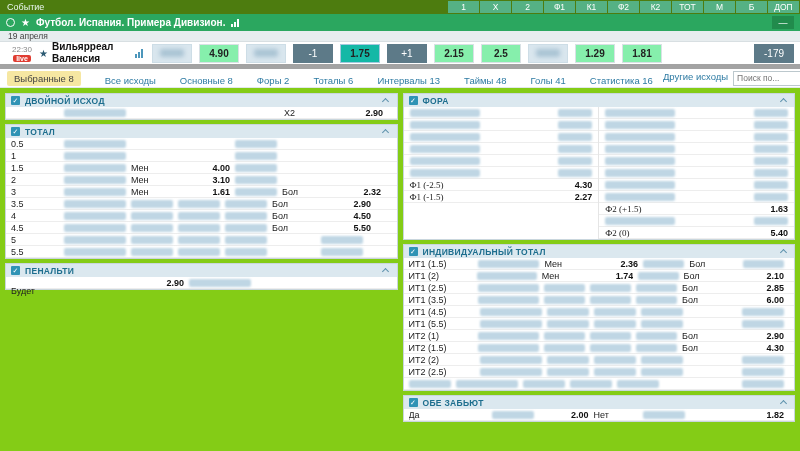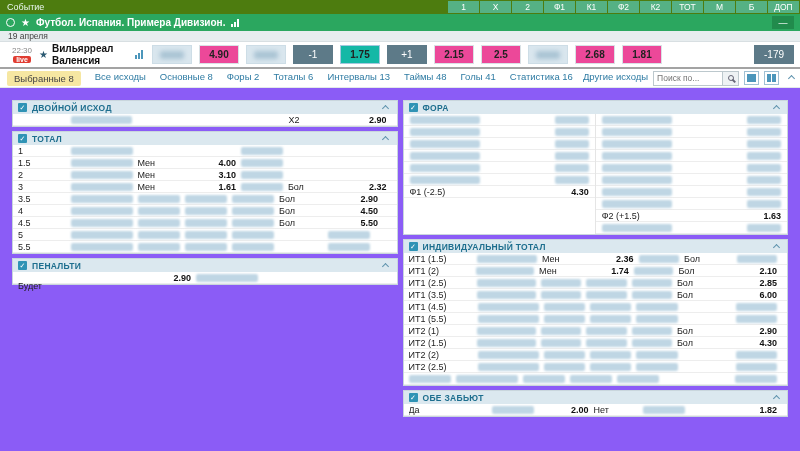--- a/index.html
+++ b/index.html
@@ -25,33 +25,33 @@
   .bars-icon { display:flex; align-items:flex-end; gap:1px; height:8px; }
   .bars-icon i { display:block; width:2px; background:#fff; }
   .bars-icon i:nth-child(1){height:3px;} .bars-icon i:nth-child(2){height:5px;} .bars-icon i:nth-child(3){height:8px;}
   .min-box { margin-left:auto; width:22px; height:13px; background:#218b4c; color:#fff;
              display:flex; align-items:center; justify-content:center; font-size:9px; }
 
   .datebar { height:11px; background:#e7edef; border-bottom:1px solid #d8dfe2; display:flex; align-items:center;
              padding-left:8px; font-size:8.5px; color:#444; flex:0 0 auto; }
 
   
-  .matchrow { height:27px; display:flex; align-items:center; background:#fff; border-bottom:2px solid #a3a3a3;
+  .matchrow { height:27px; display:flex; align-items:center; background:#fff; border-bottom:5px solid #a3a3a3;
               padding:0 6px 0 8px; flex:0 0 auto; }
   .time-col { width:28px; display:flex; flex-direction:column; align-items:center; }
   .time { font-size:8px; color:#888; }
   .live { background:#e03c31; color:#fff; font-size:7px; font-weight:bold; padding:0 3px; border-radius:2px; margin-top:1px; }
   .match-star { color:#2c5a72; font-size:10px; margin:0 4px 0 3px; }
   .teams { font-weight:bold; font-size:10px; line-height:1.18; color:#111; width:78px; }
   .mini-chart { display:flex; align-items:flex-end; gap:1px; height:9px; margin:0 5px; }
   .mini-chart i { display:block; width:2px; background:#4c96bb; }
   .mini-chart i:nth-child(1){height:4px;} .mini-chart i:nth-child(2){height:6px;} .mini-chart i:nth-child(3){height:9px;}
   .odds-strip { display:flex; align-items:center; gap:7px; flex:1; margin-left:4px; }
   .obox { min-width:40px; height:19px; padding:0 3px; display:flex; align-items:center; justify-content:center;
-          font-weight:bold; font-size:10px; background:#ec4899; border:1px solid #d9e1e5; color:#222; }
+          font-weight:bold; font-size:10px; background:#86efac; border:1px solid #d9e1e5; color:#222; }
   .obox.param { background:#5d7a88; border-color:#5d7a88; color:#fff; font-weight:normal; }
   .obox.selected { background:#14b8a6; border-color:#a3c8de; }
   .obox.oblur { background:#d9e6ee; border-color:#cdddE6; }
   .obox.oblur b { display:block; width:24px; height:8px; background:#aac4d4; border-radius:2px; filter:blur(2px); }
   .odds-strip .obox:last-child { margin-left:auto; }
 
   
   .tabsbar { height:19px; display:flex; align-items:center; gap:10px; padding:0 7px; background:#fff;
              border-bottom:1px solid #e2e8ea; font-size:9.5px; flex:0 0 auto; }
   .tab { color:#2e7ba3; white-space:nowrap; cursor:pointer; }
@@ -66,21 +66,21 @@
   .lens { width:6px; height:6px; border:1.5px solid #667; border-radius:50%; position:relative; }
   .lens::after { content:""; position:absolute; width:4px; height:1.5px; background:#667;
                  transform:rotate(45deg); right:-3px; bottom:-1px; }
   .view-btn { width:15px; height:14px; border:1px solid #9fc0d4; background:#fff; display:flex; gap:1px; padding:2px; }
   .view-btn i { flex:1; background:#4c96bb; display:block; }
   .collapse-all { width:14px; height:14px; display:flex; align-items:center; justify-content:center; }
   .caret-up { width:5px; height:5px; border-left:1.5px solid #5e92ad; border-top:1.5px solid #5e92ad;
               transform:rotate(45deg); margin-top:2px; }
 
   
-  .main { flex:1; display:flex; gap:5px; padding:12px; background:#8b5cf6; overflow:hidden; }
+  .main { flex:1; display:flex; gap:5px; padding:5px; background:#84cc16; overflow:hidden; }
   .panel { flex:1; display:flex; flex-direction:column; gap:4px; overflow:hidden; min-width:0; }
   .section { background:#fff; border:1px solid #c9d6dd; flex:0 0 auto; }
   .sec-head { height:13px; background:#dbe8ef; display:flex; align-items:center; gap:5px; padding:0 5px; }
   .checkbox { width:9px; height:9px; background:#2f93b5; border-radius:1px; color:#fff; font-size:7px;
               line-height:9px; display:flex; align-items:center; justify-content:center; }
   .sec-title { color:#1d6e8e; font-weight:bold; font-size:8.5px; letter-spacing:0.3px; }
   .sec-caret { margin-left:auto; display:flex; align-items:center; justify-content:center; width:12px; }
 
   .brow { display:flex; align-items:center; height:12px; border-bottom:1px solid #ededed; padding:0 5px; font-size:9px; }
   .brow > span { margin-right:5px; white-space:nowrap; overflow:hidden; }
@@ -95,21 +95,21 @@
   .c-sp { width:44px; } .c-sp2 { width:50px; }
   .c-fill { flex:1; }
   .blurblk { height:8px; background:#bfd6e4; border-radius:2px; filter:blur(1.3px); }
 
   
   .fora { display:flex; }
   .fcol { flex:1; min-width:0; }
   .fcol:first-child { border-right:1px solid #e5e5e5; }
   .frow { display:flex; align-items:center; height:12px; border-bottom:1px solid #ededed; padding:0 6px; font-size:9px; }
   .frow > span { margin-right:5px; white-space:nowrap; }
-  .c-flab { width:90px; }
+  .c-flab { width:90px;font-family:Liberation Serif, serif; }
   .c-fodd { font-weight:bold; color:#111; margin-right:0 !important; }
   .c-fblab { width:70px; }
   .c-fbodd { width:34px; margin-right:0 !important; }
 </style>
 </head>
 <body>
 
 <div class="app">
 
   <div class="topbar">
@@ -169,28 +169,28 @@
           <b></b>
         </span>
         <span class="obox param">-1</span>
         <span class="obox selected">1.75</span>
         <span class="obox param">+1</span>
         <span class="obox">2.15</span>
         <span class="obox">2.5</span>
         <span class="obox oblur">
           <b></b>
         </span>
-        <span class="obox">2.68</span>
+        <span class="obox">1.29</span>
         <span class="obox">1.81</span>
         <span class="obox param">-179</span>
       </div>
   </div>
 
   <div class="tabsbar">
-    <span id="tabs-host" style="display:flex;gap:14px;align-items:flex-start;">
+    <span id="tabs-host" style="display:flex;gap:24px;align-items:flex-end;">
         <span class="tab active">Выбранные 8</span>
         <span class="tab">Все исходы</span>
         <span class="tab">Основные 8</span>
         <span class="tab">Форы 2</span>
         <span class="tab">Тоталы 6</span>
         <span class="tab">Интервалы 13</span>
         <span class="tab">Таймы 48</span>
         <span class="tab">Голы 41</span>
         <span class="tab">Статистика 16</span>
       </span>
@@ -240,20 +240,29 @@
         <div class="section">
           <div class="sec-head">
             <span class="checkbox">✓</span>
             <span class="sec-title">ТОТАЛ</span>
             <span class="sec-caret">
               <span class="caret-up"></span>
             </span>
           </div>
           <div>
             <div class="brow">
+              <span class="c-line">0.5</span>
+              <span class="c-b1 blurblk"></span>
+              <span class="c-sp"></span>
+              <span class="c-sp2"></span>
+              <span class="c-b2 blurblk"></span>
+              <span class="c-sp"></span>
+              <span class="c-sp2"></span>
+            </div>
+            <div class="brow">
               <span class="c-line">1</span>
               <span class="c-b1 blurblk"></span>
               <span class="c-sp"></span>
               <span class="c-sp2"></span>
               <span class="c-b2 blurblk"></span>
               <span class="c-sp"></span>
               <span class="c-sp2"></span>
             </div>
             <div class="brow">
               <span class="c-line">1.5</span>
@@ -386,20 +395,25 @@
               <div class="frow">
                 <span class="c-fblab blurblk"></span>
                 <span class="c-fill"></span>
                 <span class="c-fbodd blurblk"></span>
               </div>
               <div class="frow">
                 <span class="c-flab">Ф1 (-2.5)</span>
                 <span class="c-fill"></span>
                 <span class="c-fodd">4.30</span>
               </div>
+              <div class="frow">
+                <span class="c-flab">Ф1 (-1.5)</span>
+                <span class="c-fill"></span>
+                <span class="c-fodd">2.27</span>
+              </div>
             </div>
             <div class="fcol">
               <div class="frow">
                 <span class="c-fblab blurblk"></span>
                 <span class="c-fill"></span>
                 <span class="c-fbodd blurblk"></span>
               </div>
               <div class="frow">
                 <span class="c-fblab blurblk"></span>
                 <span class="c-fill"></span>
@@ -437,20 +451,25 @@
               </div>
               <div class="frow">
                 <span class="c-flab">Ф2 (+1.5)</span>
                 <span class="c-fill"></span>
                 <span class="c-fodd">1.63</span>
               </div>
               <div class="frow">
                 <span class="c-fblab blurblk"></span>
                 <span class="c-fill"></span>
                 <span class="c-fbodd blurblk"></span>
+              </div>
+              <div class="frow">
+                <span class="c-flab">Ф2 (0)</span>
+                <span class="c-fill"></span>
+                <span class="c-fodd">5.40</span>
               </div>
             </div>
           </div>
         </div>
         <div class="section">
           <div class="sec-head">
             <span class="checkbox">✓</span>
             <span class="sec-title">ИНДИВИДУАЛЬНЫЙ ТОТАЛ</span>
             <span class="sec-caret">
               <span class="caret-up"></span>

